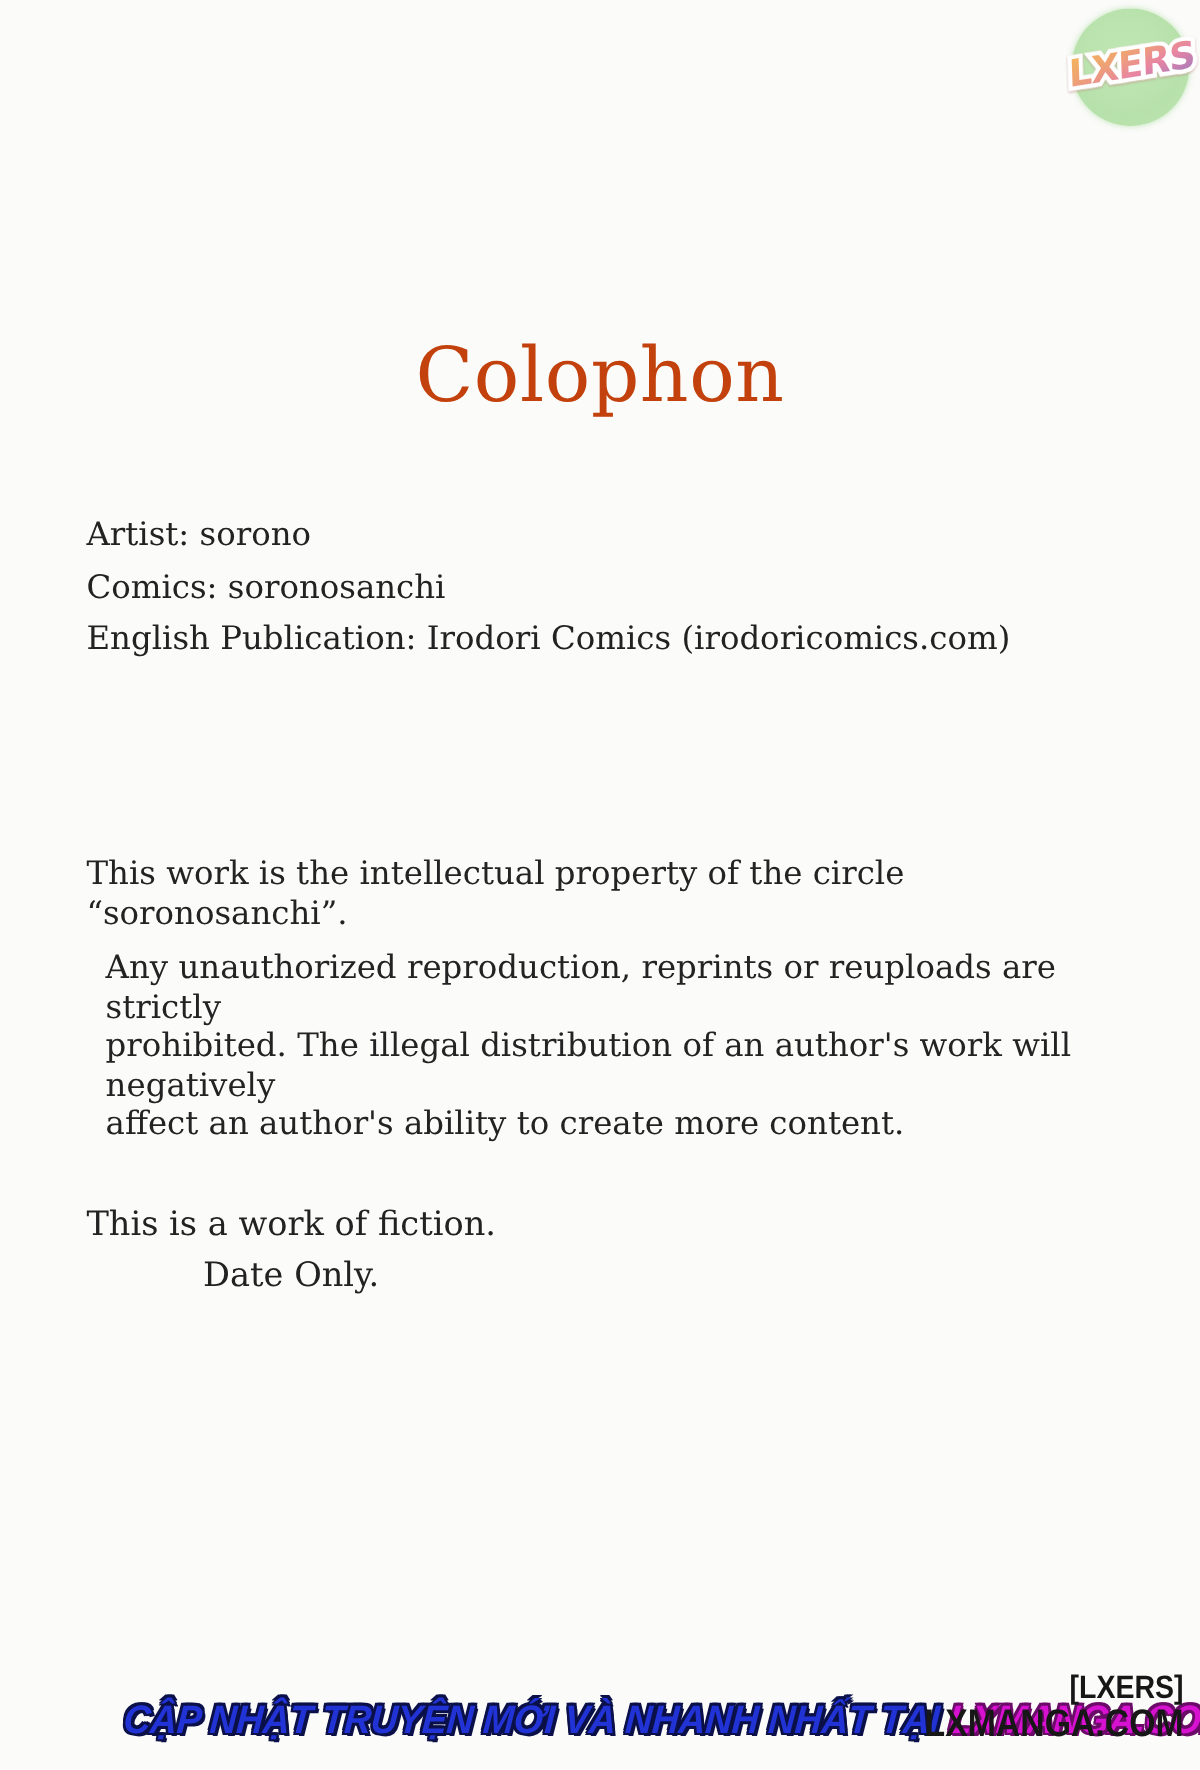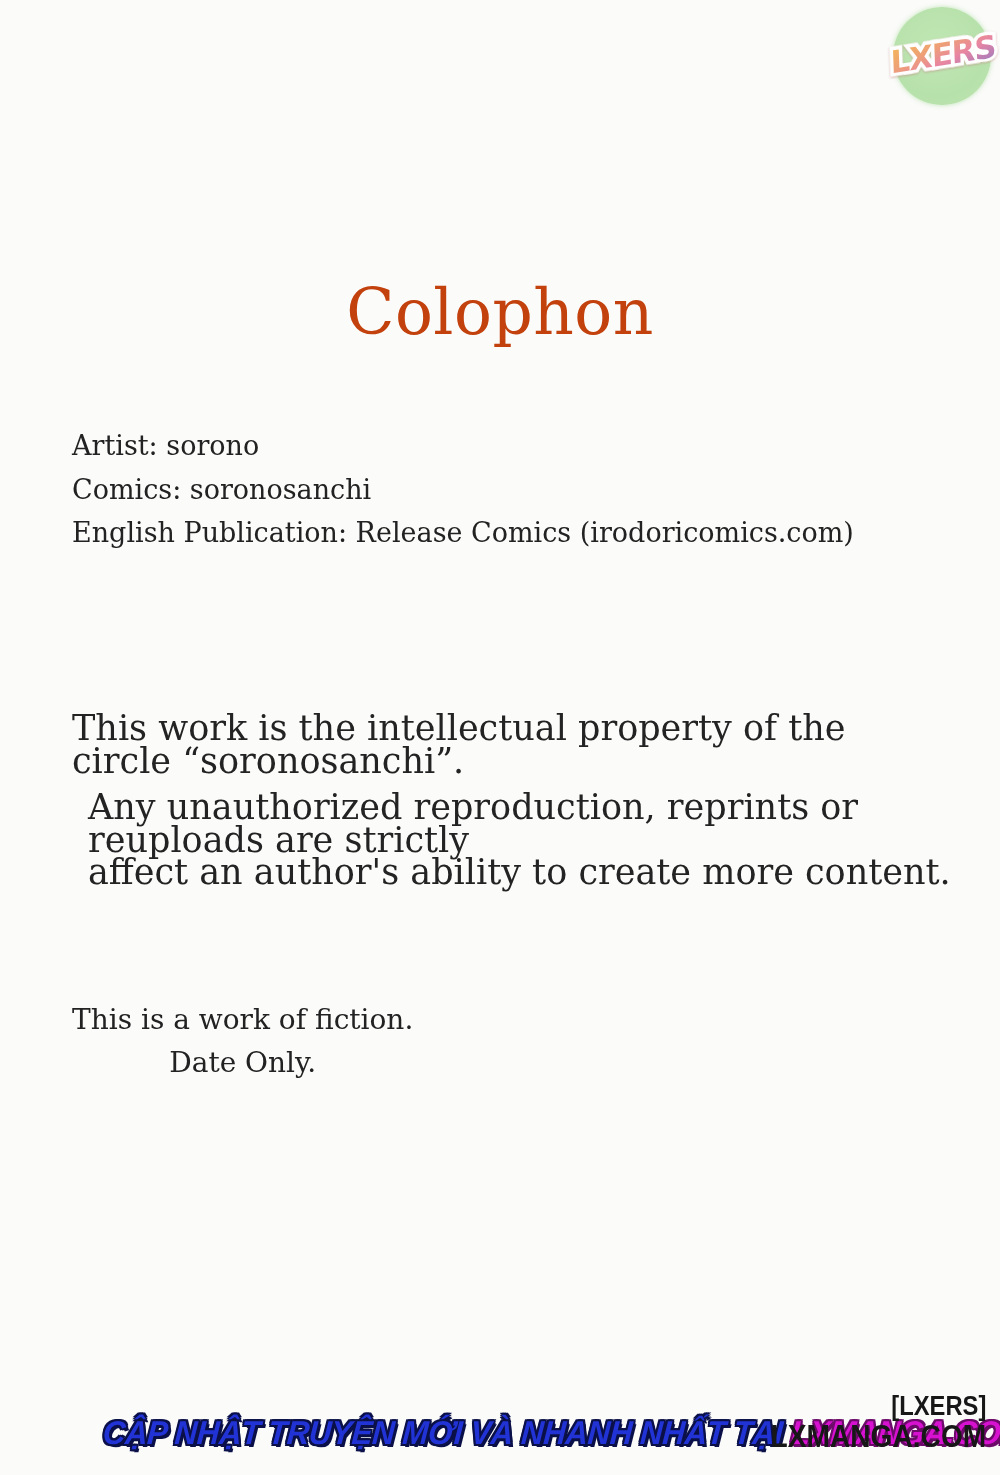--- a/index.html
+++ b/index.html
@@ -87,21 +87,21 @@
     line-height: 43.5px;
     color: #222222;
   }
 
   
   .legal-block {
     position: absolute;
     left: 72px;
     top: 712px;
     width: 880px;
-    font-size: 35px;
+    font-size: 27px;
     color: #232323;
   }
   .legal-para1 {
     line-height: 33px;
     margin: 0 0 13px 0;
   }
   .legal-line {
     line-height: 32.5px;
     margin-left: 16px;
   }
@@ -177,26 +177,27 @@
       <span class="logo-text-outline">LXERS</span>
       <span class="logo-text-fill">LXERS</span>
     </div>
   </div>
 
   <h1 class="title">Colophon</h1>
 
   <div class="info-block">
     <div class="info-line">Artist: sorono</div>
     <div class="info-line">Comics: soronosanchi</div>
-    <div class="info-line">English Publication: Release Comics (irodoricomics.com)</div>
+    <div class="info-line">English Publication: Irodori Comics (irodoricomics.com)</div>
   </div>
 
   <div class="legal-block">
     <p class="legal-para1">This work is the intellectual property of the circle “soronosanchi”.</p>
     <div class="legal-line">Any unauthorized reproduction, reprints or reuploads are strictly</div>
+    <div class="legal-line">prohibited. The illegal distribution of an author's work will negatively</div>
     <div class="legal-line">affect an author's ability to create more content.</div>
   </div>
 
   <div class="notice-block">
     <div>This is a work of fiction.</div>
     <div>Date Only.</div>
   </div>
 
   <div class="footer-banner">
     <span class="banner-blue">CẬP NHẬT TRUYỆN MỚI VÀ NHANH NHẤT TẠI</span>

